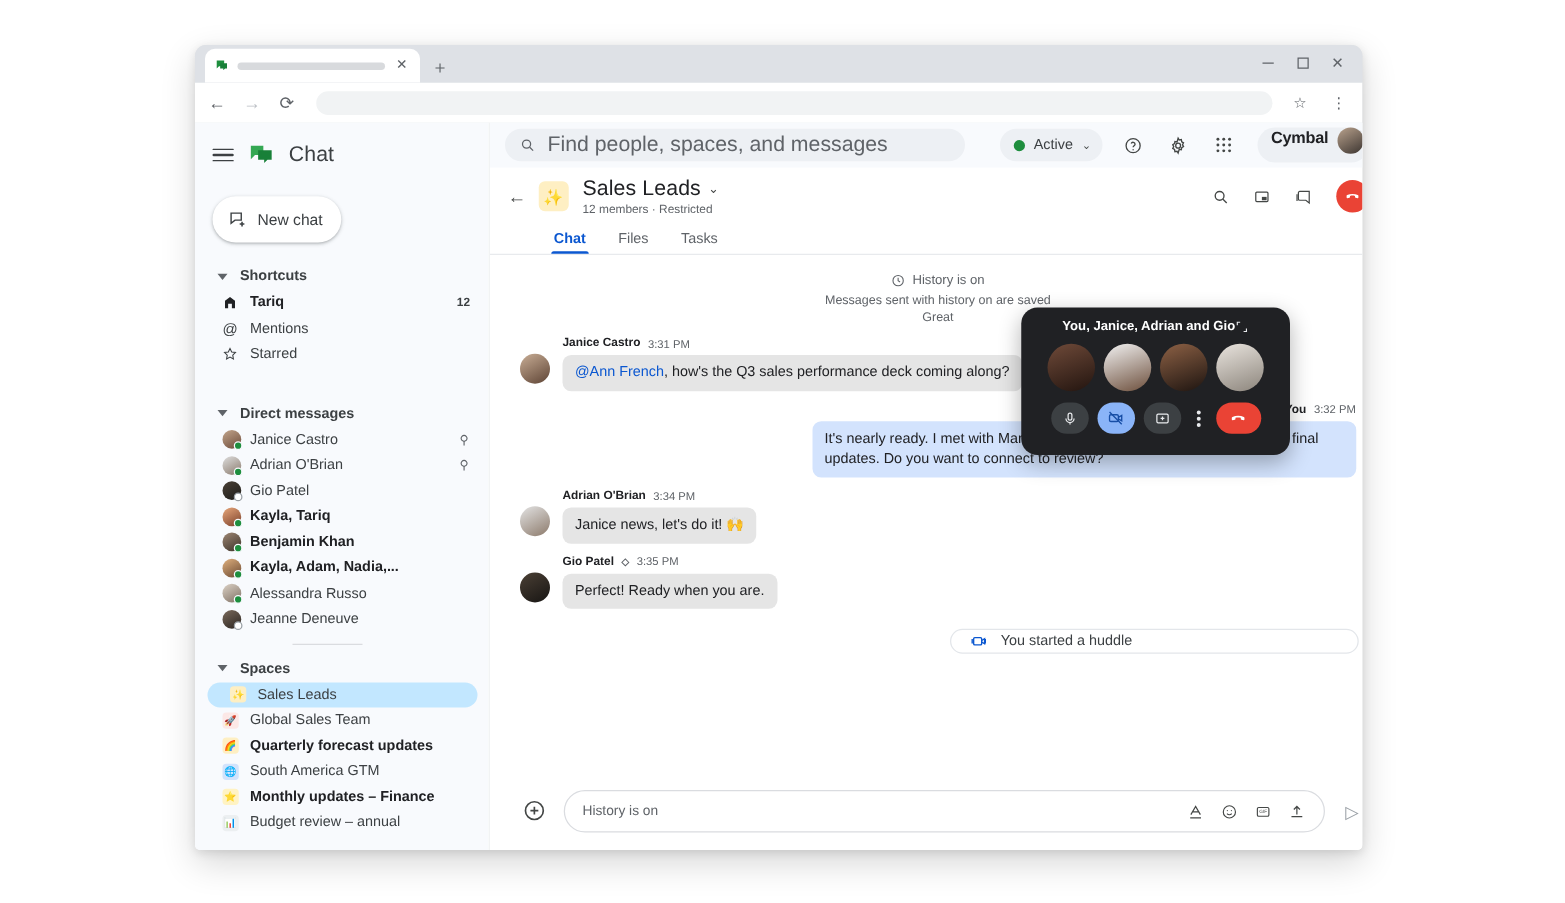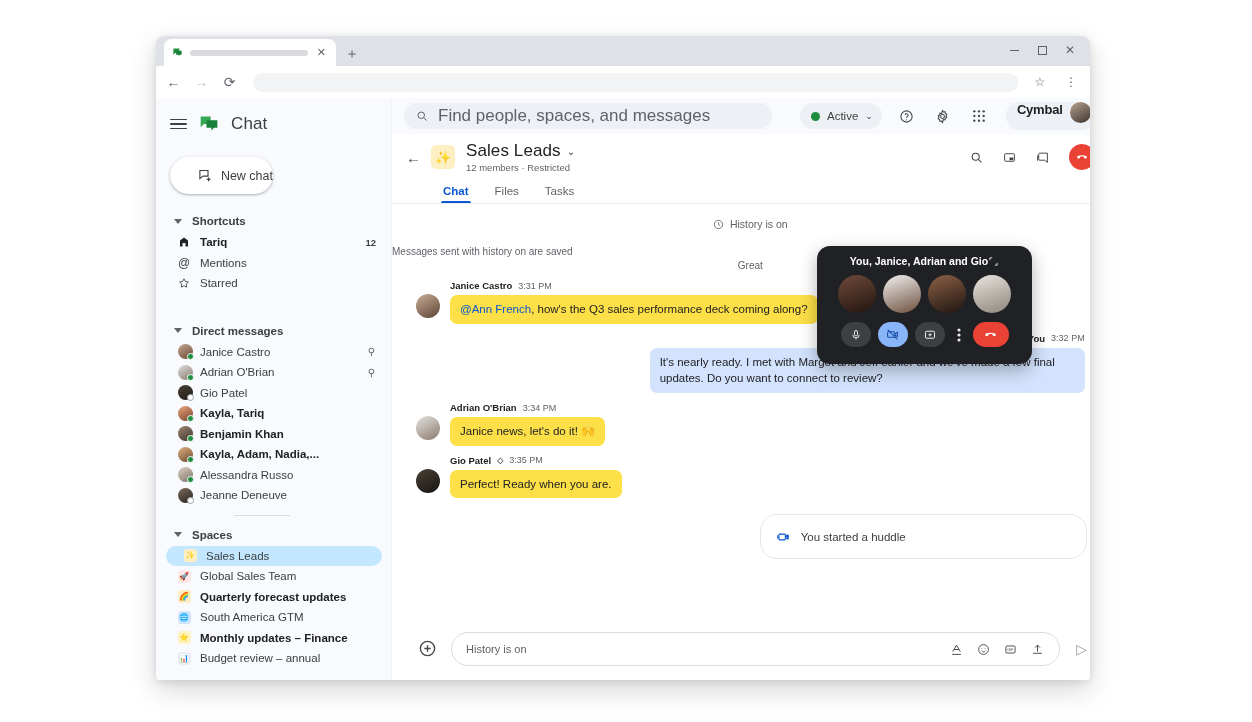--- a/index.html
+++ b/index.html
@@ -65,21 +65,20 @@
   .hamb { display:flex; flex-direction:column; gap:3px; width:17px; }
   .hamb span { display:block; height:1.6px; background:#3c4043; border-radius:1px; }
   .chat-logo { width:20px; height:20px; position:relative; }
   .brandname { font-size:17px; color:#3c4043; letter-spacing:.1px; }
 
   .newchat {
     margin: 13px 0 0 14px; width: 103px; height: 37px;
     background:#fff; border-radius:19px; display:flex; align-items:center;
     gap:8px; padding-left:13px;
     box-shadow: 0 1px 2px rgba(60,64,67,.28), 0 1px 3px 1px rgba(60,64,67,.10);
-    justify-content: flex-end;
   }
   .newchat-label { font-size:12.5px; color:#3c4043; }
 
   .sec { margin-top: 16px; }
   .sec-head {
     display:flex; align-items:center; gap:10px; height:22px; padding-left:18px;
     font-size:11.5px; color:#3c4043; font-weight:bold;
   }
   .caret { width:0;height:0;border-left:4px solid transparent;border-right:4px solid transparent;
            border-top:5px solid #5f6368; }
@@ -145,41 +144,41 @@
              border-bottom:1px solid #e8eaed; }
   .rtab { font-size:11.5px; color:#5f6368; padding: 0 13px; position:relative;
           display:flex;align-items:center; }
   .rtab.sel { color:#0b57d0; font-weight:bold; }
   .rtab.sel::after { content:""; position:absolute; left:11px; right:11px; bottom:0;
                      height:2.5px; background:#0b57d0; border-radius:2px 2px 0 0; }
 
   .msgarea { flex:1; position:relative; overflow:hidden; padding-top: 14px; }
   .sysline { text-align:center; font-size:10.5px; color:#5f6368; display:flex;
              align-items:center; justify-content:center; gap:6px; }
-  .syssub { font-size:10px; color:#5f6368; margin-top:16px; }
+  .syssub { text-align:center; font-size:10px; color:#5f6368; margin-top:5px; }
   .daylabel { text-align:center; font-size:10px; color:#5f6368; margin-top:3px; }
 
   .msg { display:flex; gap:10px; padding: 9px 22px 0 24px; position:relative; }
   .msg .mav { width:24px;height:24px;border-radius:50%; flex:0 0 24px; margin-top:14px; }
   .msg .mbody { flex:1; }
   .mhead { font-size:9.5px; color:#202124; font-weight:bold; display:flex; align-items:center; gap:6px;}
   .mtime { font-size:9px; color:#5f6368; font-weight:normal; }
   .mdia { font-size:8px; color:#5f6368; }
   .bub {
-    display:inline-block; margin-top:4px; background:#fde047; border-radius:7px;
+    display:inline-block; margin-top:4px; background:#e5e5e5; border-radius:7px;
     padding: 6px 10px; font-size:11.5px; color:#202124; line-height:1.45; max-width:440px;
   }
   .bub .mention { color:#0b57d0; }
   .msg.me { justify-content:flex-end; padding-right:24px; }
   .msg.me .mhead { justify-content:flex-end; }
   .bub.mine { background:#d3e3fd; max-width:435px; }
   .rowright { display:flex; flex-direction:column; align-items:flex-end; }
 
   .huddlepill {
-    margin: 16px 22px 18px auto; width: 327px; height:45px; border:1px solid #e3e6ea;
+    margin: 16px 22px 18px auto; width: 327px; height:20px; border:1px solid #e3e6ea;
     border-radius:17px; display:flex; align-items:center; gap:11px; padding-left:15px;
     font-size:11.5px; color:#3c4043; background:#fff;
   }
 
   .composerrow { height:62px; display:flex; align-items:center; gap:13px; padding: 0 18px 0 26px; }
   .plusbtn { width:20px;height:20px; color:#444746; }
   .composer {
     flex:1; height:34px; border:1px solid #dadce0; border-radius:17px; display:flex;
     align-items:center; padding: 0 14px; gap:12px;
   }

